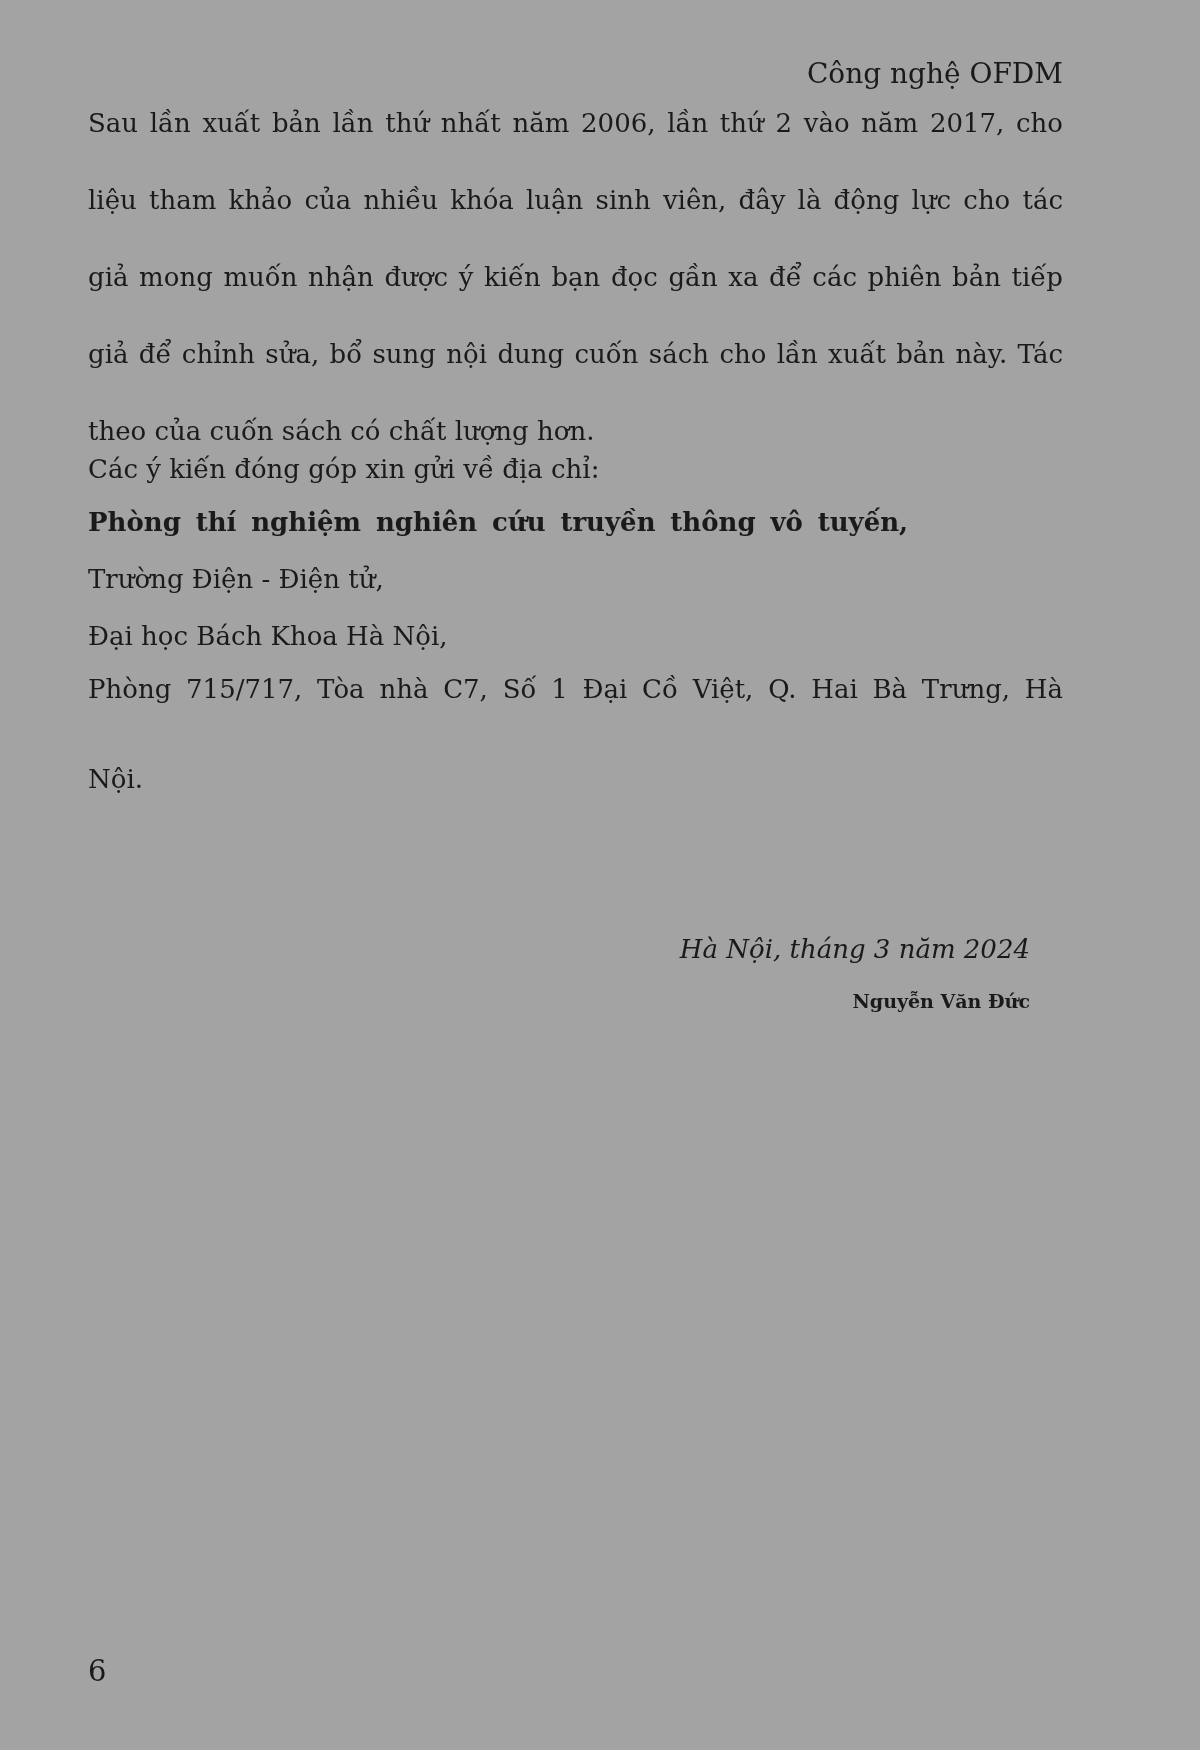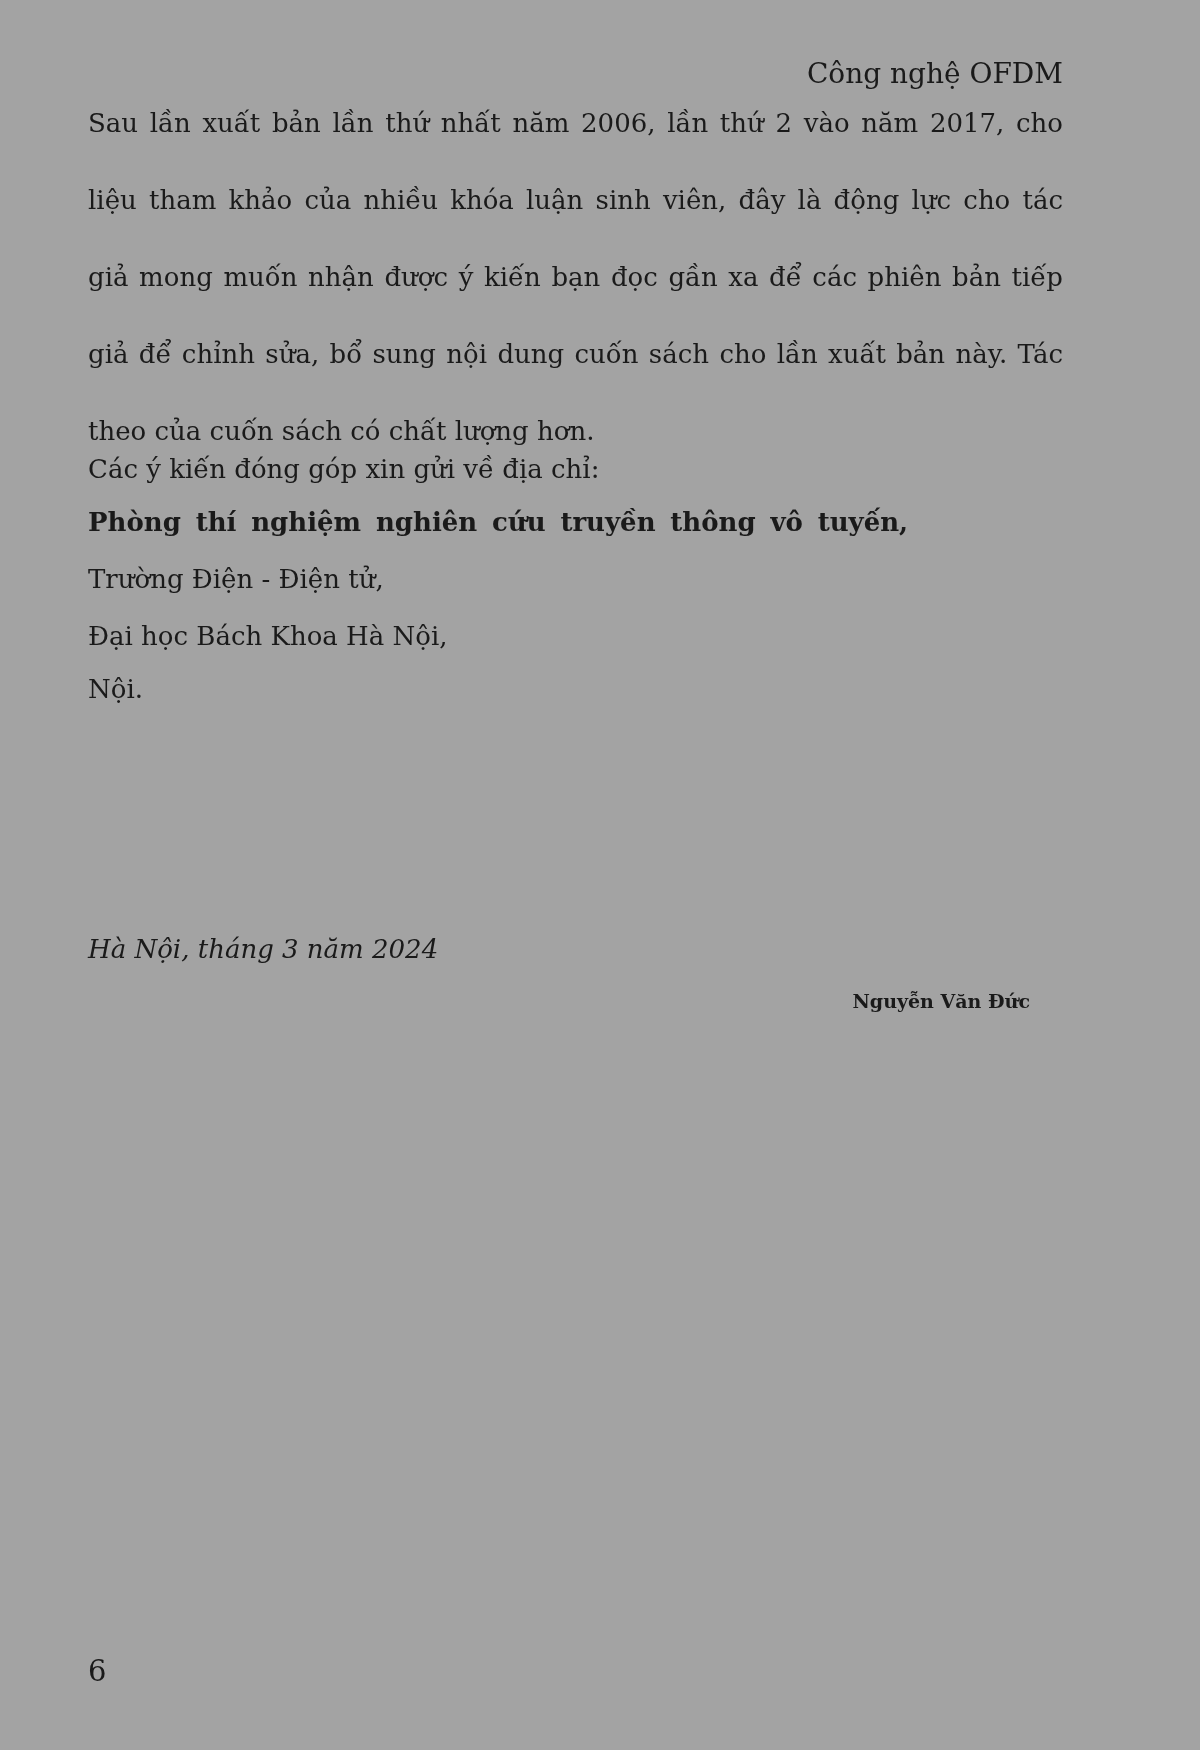--- a/index.html
+++ b/index.html
@@ -88,20 +88,21 @@
     top: 667px;
     width: 975px;
     font-size: 26px;
     line-height: 45px;
   }
   .sig-date {
     position: absolute;
     left: 88px;
     top: 930px;
     width: 942px;
+    text-align: right;
     font-style: italic;
     font-size: 26px;
     line-height: 38px;
   }
   .sig-name {
     position: absolute;
     left: 88px;
     top: 982px;
     width: 942px;
     text-align: right;
@@ -134,20 +135,21 @@
 
   <div class="contact-intro">Các ý kiến đóng góp xin gửi về địa chỉ:</div>
 
   <div class="lab-name">Phòng thí nghiệm nghiên cứu truyền thông vô tuyến,</div>
 
   <div class="school-line">Trường Điện - Điện tử,</div>
 
   <div class="university-line">Đại học Bách Khoa Hà Nội,</div>
 
   <div class="address-block justify-block">
+      <div class="jline">Phòng 715/717, Tòa nhà C7, Số 1 Đại Cồ Việt, Q. Hai Bà Trưng, Hà</div>
       <div class="jline">Nội.</div>
     </div>
 
   <div class="sig-date">Hà Nội, tháng 3 năm 2024</div>
 
   <div class="sig-name">Nguyễn Văn Đức</div>
 
   <div class="page-number">6</div>
 
 </div>

